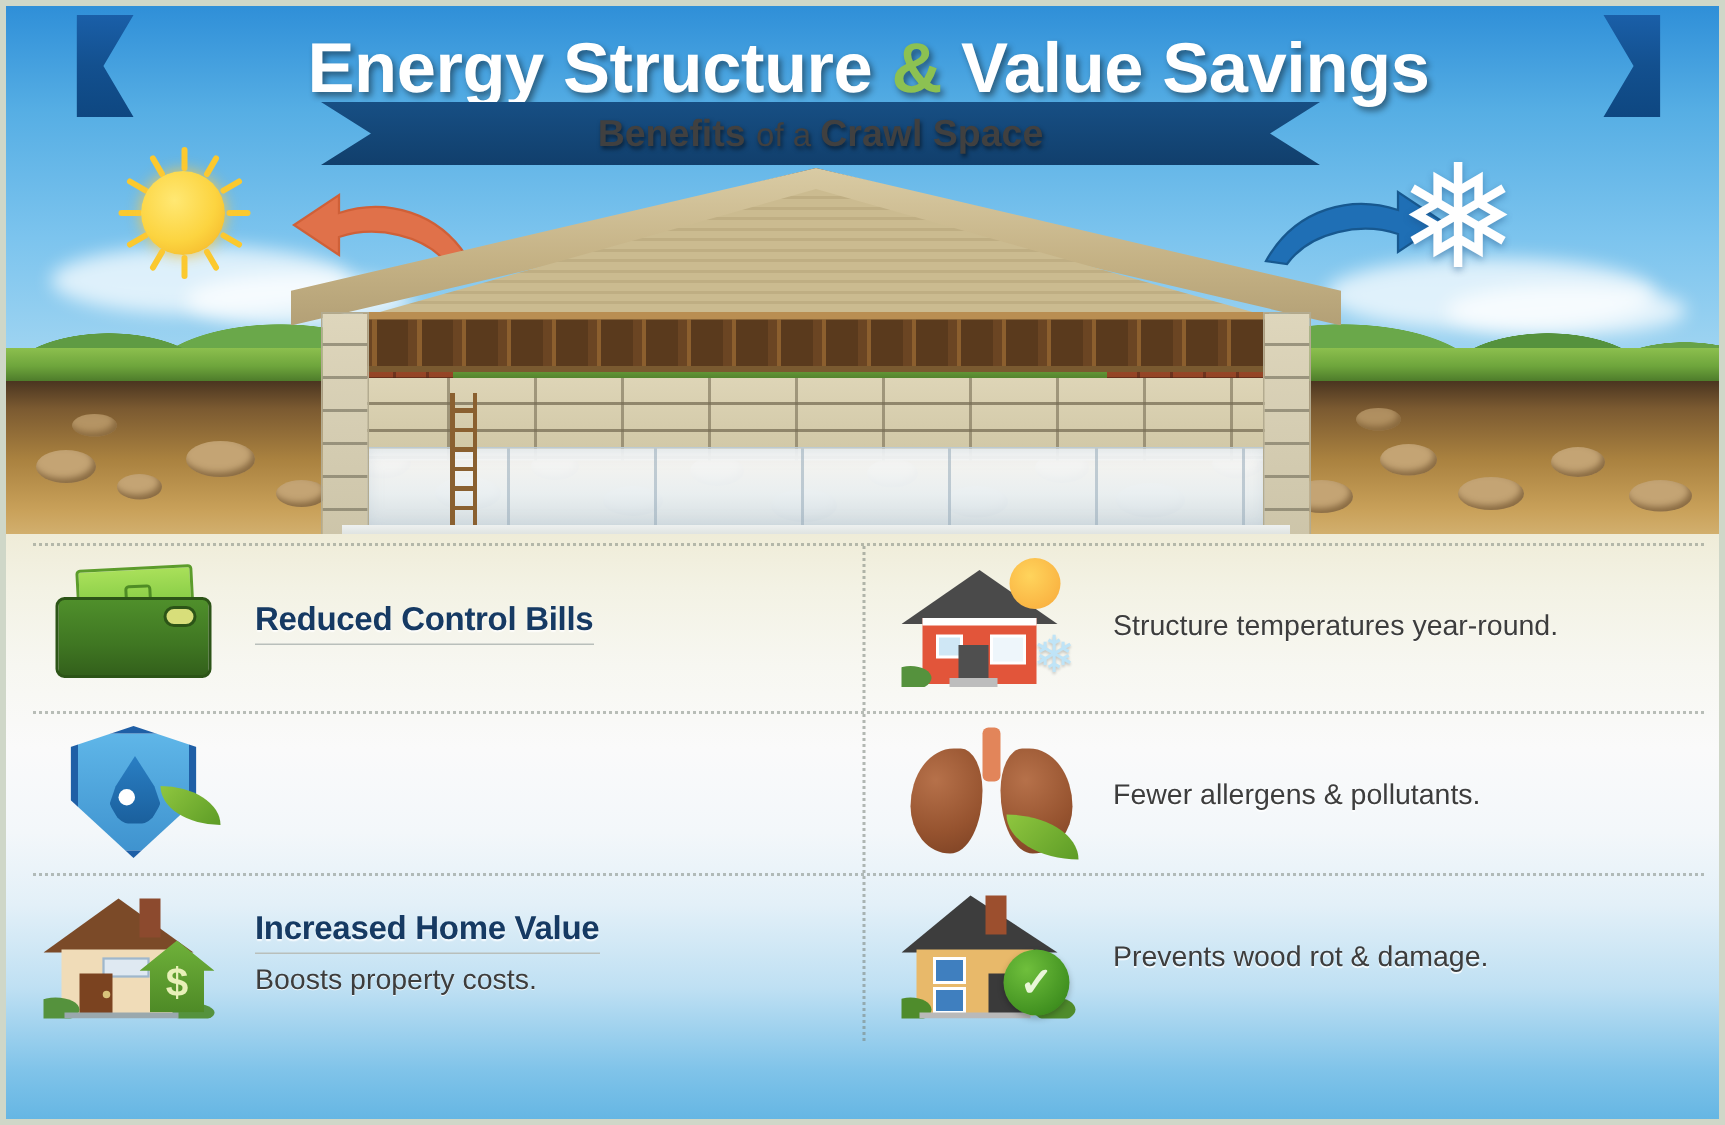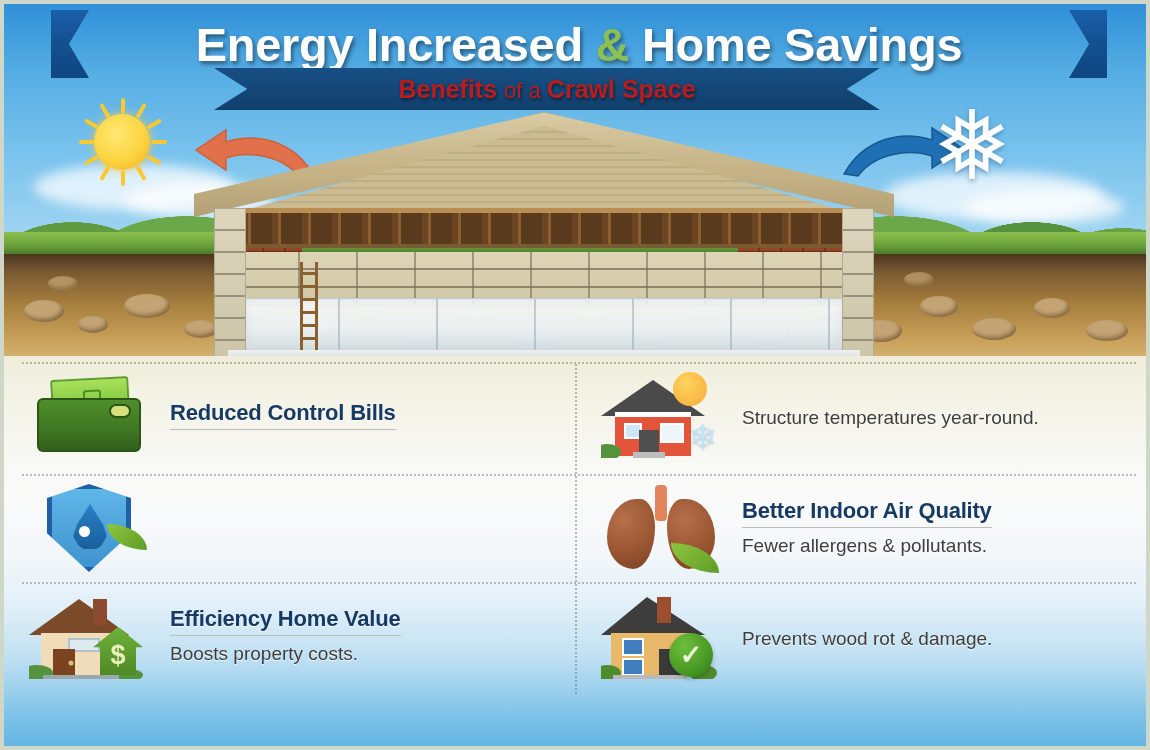--- a/index.html
+++ b/index.html
@@ -164,21 +164,21 @@
     position:absolute; left:210px; top:64px; width:666px; height:42px;
     background:linear-gradient(180deg,#174f84 0%,#113f6c 100%);
     clip-path:polygon(0 0, 100% 0, 95% 50%, 100% 100%, 0 100%, 5% 50%);
     box-shadow:0 3px 6px rgba(0,0,0,.3);
   }
   .banner-sub-inner {
     position:absolute; left:210px; top:64px; width:666px; height:42px;
     display:flex; align-items:center; justify-content:center;
   }
   .subtitle {
-    font-size:25px; font-weight:700; color:#b91c1c; white-space:nowrap;
+    font-size:25px; font-weight:700; color:#404040; white-space:nowrap;
     text-shadow:1px 2px 3px rgba(0,0,0,.5);
   }
   .subtitle .lite { font-weight:400; font-size:22px; }
 
   
   .benefits {
     position:absolute; left:0; top:352px; width:1150px; height:398px;
     background:linear-gradient(180deg,
        #efecd8 0%, #f3f2e4 9%, #f7f7f1 22%,
        #fafafa 36%, #f3f7fa 50%, #e3f0f8 62%,
@@ -392,21 +392,21 @@
     <div class="floor-slab"></div>
     <div class="pier" style="left:22px;"></div>
     <div class="pier" style="left:172px;"></div>
     <div class="pier" style="left:352px;"></div>
     <div class="pier" style="left:484px;"></div>
     <div class="pier" style="left:644px;"></div>
   </div>
 
   <div class="banner-main"></div>
   <div class="banner-main-inner">
-    <div class="title"><span>Energy Increased </span><span class="amp">&amp;</span><span> Home Savings</span></div>
+    <div class="title"><span>Energy Structure </span><span class="amp">&amp;</span><span> Value Savings</span></div>
   </div>
 
   <div class="banner-sub"></div>
   <div class="banner-sub-inner">
     <div class="subtitle"><span>Benefits </span><span class="lite">of a </span><span>Crawl Space</span></div>
   </div>
 
   <div class="benefits">
     <div class="h-div d0"></div>
     <div class="h-div d1"></div>
@@ -464,21 +464,20 @@
       <div class="cell">
         <div class="icon-box">
           <div class="lungs">
             <div class="trachea"></div>
             <div class="lobe l"></div>
             <div class="lobe r"></div>
             <div class="leaf-g" style="right:2px;bottom:-2px;width:48px;height:30px;"></div>
           </div>
         </div>
         <div class="txt">
-          <div class="bhead">Better Indoor Air Quality</div>
           <div class="bdesc">Fewer allergens &amp; pollutants.</div>
         </div>
       </div>
 
       <div class="cell">
         <div class="icon-box">
           <div class="housei">
             <svg width="120" height="86" viewBox="0 0 120 86" style="position:absolute;left:0;top:0;">
               <polygon points="50,6 100,42 0,42" fill="#7b4a28"></polygon>
               <rect x="64" y="6" width="14" height="26" fill="#8c4a2e"></rect>
@@ -487,21 +486,21 @@
               <rect x="24" y="56" width="22" height="28" fill="#7b4320"></rect>
               <circle cx="42" cy="70" r="2.5" fill="#d8c27a"></circle>
               <ellipse cx="8" cy="80" rx="16" ry="8" fill="#55923d"></ellipse>
               <ellipse cx="100" cy="82" rx="14" ry="6" fill="#55923d"></ellipse>
               <rect x="14" y="82" width="76" height="4" fill="#9aa8ad"></rect>
             </svg>
             <div class="dollar">$</div>
           </div>
         </div>
         <div class="txt">
-          <div class="bhead">Efficiency Home Value</div>
+          <div class="bhead">Increased Home Value</div>
           <div class="bdesc">Boosts property costs.</div>
         </div>
       </div>
 
       <div class="cell">
         <div class="icon-box">
           <div class="housei">
             <svg width="120" height="86" viewBox="0 0 120 86" style="position:absolute;left:0;top:0;">
               <polygon points="46,4 104,42 0,42" fill="#3d3d3d"></polygon>
               <rect x="56" y="4" width="14" height="26" fill="#9c4f2e"></rect>

